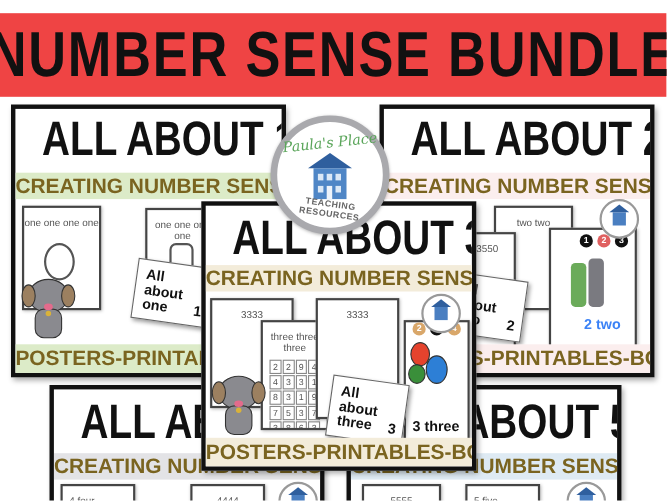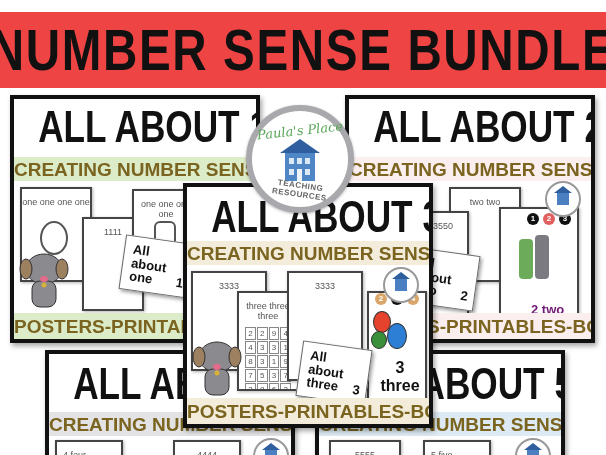--- a/index.html
+++ b/index.html
@@ -143,23 +143,20 @@
 <div class="banner">
   <div class="banner-title">NUMBER SENSE BUNDLE</div>
 </div>
 
 <div class="panel p1">
   <div class="panel-title">ALL ABOUT 1</div>
   <div class="panel-sub">CREATING NUMBER SENSE</div>
   <div class="sheet" style="left:6px;top:88px;width:72px;height:95px;">
     <span>one one one one</span>
     <div class="doodle" style="left:18px;top:32px;width:28px;height:34px;"></div>
-  </div>
-  <div class="sheet" style="left:68px;top:118px;width:62px;height:94px;">
-    <span>1111</span>
   </div>
   <div class="sheet" style="left:118px;top:90px;width:68px;height:100px;">
     <span>one one one one</span>
     <div class="doodle" style="left:20px;top:30px;width:22px;height:28px;border-radius:6px;"></div>
   </div>
   <div class="booklet" style="left:108px;top:140px;width:70px;height:55px;transform:rotate(8deg);">
     <span>All about one</span>
     <span style="position:absolute;right:6px;bottom:6px;">1</span>
   </div>
   <svg class="dog" style="left:4px;top:150px;" viewBox="0 0 52 60">
@@ -181,21 +178,21 @@
   </div>
   <div class="sheet" style="left:68px;top:112px;width:52px;height:110px;">
     <span>3550</span>
   </div>
   <div class="sheet" style="left:150px;top:108px;width:80px;height:112px;">
     <div class="digit-dot" style="left:26px;top:4px;background:#111;">1</div>
     <div class="digit-dot" style="left:42px;top:4px;background:#e06060;">2</div>
     <div class="digit-dot" style="left:58px;top:4px;background:#111;">3</div>
     <div style="position:absolute;left:18px;top:30px;width:14px;height:40px;background:#6bab5a;border-radius:4px;"></div>
     <div style="position:absolute;left:34px;top:26px;width:14px;height:44px;background:#7a7a80;border-radius:4px;"></div>
-    <div style="position:absolute;left:30px;bottom:0;font-size:13px;color:#701a75;font-weight:700;">2 two</div>
+    <div style="position:absolute;left:30px;bottom:15px;font-size:13px;color:#3b82f6;font-weight:700;">2 two</div>
   </div>
   <div class="booklet" style="left:58px;top:152px;width:70px;height:56px;transform:rotate(8deg);">
     <span>All about two</span>
     <span style="position:absolute;right:6px;bottom:6px;">2</span>
   </div>
   <div class="mini-logo" style="left:196px;top:82px;">
       <div class="house"></div>
     </div>
   <div class="panel-footer">POSTERS-PRINTABLES-BOOKLETS</div>
 </div>
@@ -262,21 +259,21 @@
   <div class="sheet" style="left:100px;top:84px;width:76px;height:110px;">
     <span>3333</span>
   </div>
   <div class="sheet" style="left:180px;top:104px;width:60px;height:110px;">
     <div class="digit-dot" style="left:6px;top:0px;background:#d9a76a;">2</div>
     <div class="digit-dot" style="left:22px;top:0px;background:#111;">3</div>
     <div class="digit-dot" style="left:38px;top:0px;background:#d9a76a;">4</div>
     <div class="balloon" style="left:4px;top:18px;width:18px;height:22px;background:#e5432d;"></div>
     <div class="balloon" style="left:2px;top:38px;width:16px;height:18px;background:#3a8f3a;"></div>
     <div class="balloon" style="left:18px;top:30px;width:20px;height:26px;background:#2d7fd6;"></div>
-    <div style="position:absolute;left:6px;bottom:4px;font-size:16px;color:#111;font-weight:700;">3 three</div>
+    <div style="position:absolute;left:6px;bottom:4px;font-size:13px;color:#111;font-weight:700;">3 three</div>
   </div>
   <div class="booklet" style="left:112px;top:158px;width:70px;height:56px;transform:rotate(8deg);">
     <span>All about three</span>
     <span style="position:absolute;right:6px;bottom:6px;">3</span>
   </div>
   <div class="mini-logo" style="left:196px;top:80px;">
       <div class="house"></div>
     </div>
   <svg class="dog" style="left:4px;top:150px;" viewBox="0 0 52 60">
     <ellipse cx="26" cy="20" rx="18" ry="15" fill="#8a8a8f" stroke="#333"></ellipse>

